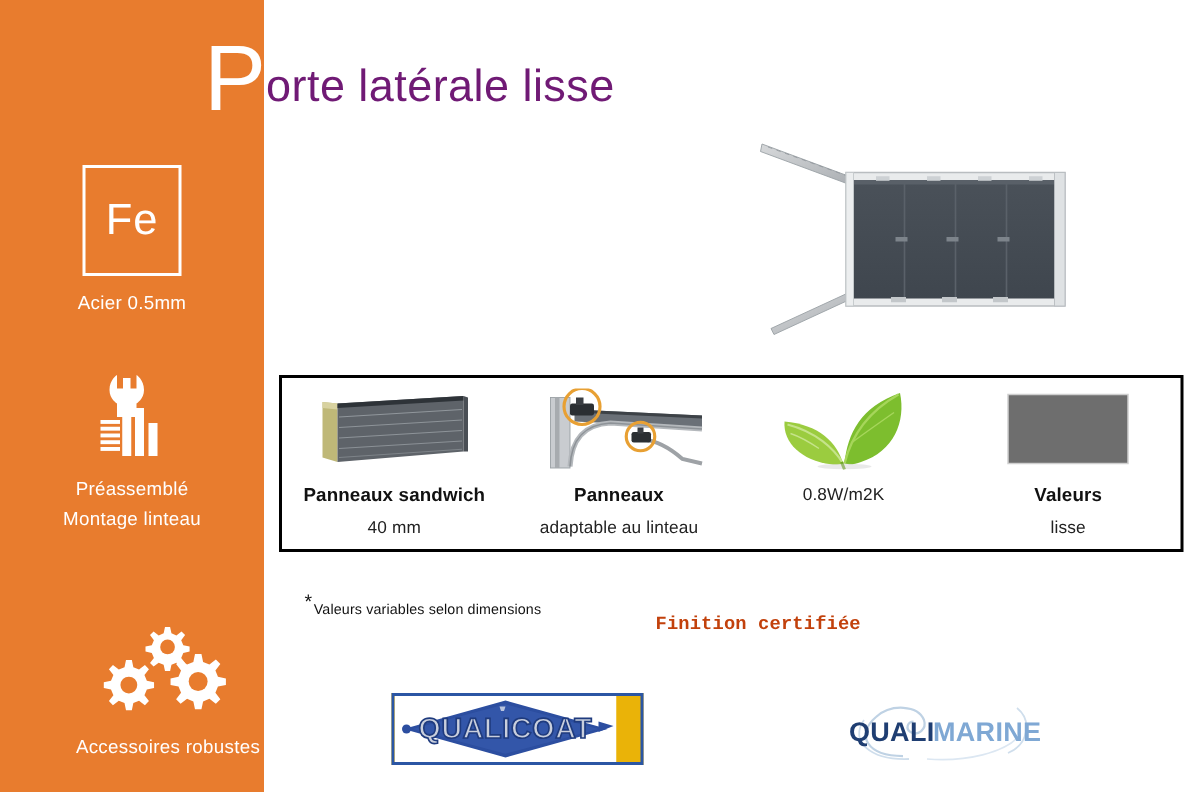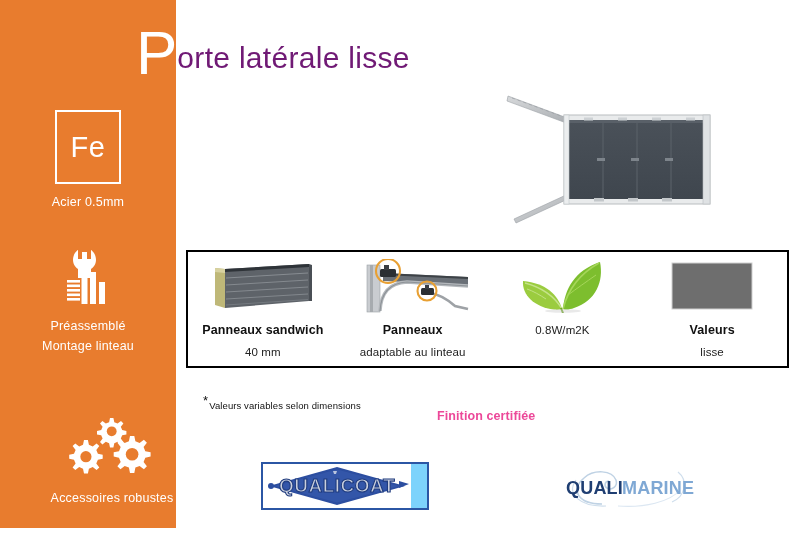--- a/index.html
+++ b/index.html
@@ -71,27 +71,27 @@
 
   
   .footnote{
     position:absolute;left:203px;top:381px;font-size:9.5px;color:#111;
     letter-spacing:.1px;
     margin-top:12px;
   }
   .footnote .star{font-size:13px;vertical-align:4px;margin-right:1px;}
   .cert-title{
     position:absolute;left:437px;top:409px;font-size:12.5px;
-    font-weight:700;color:#ec4899;letter-spacing:.1px;
+    font-weight:700;color:#c2410c;letter-spacing:.1px;font-family:Liberation Mono, monospace;
   }
 
   
   .qualicoat{
     position:absolute;left:261px;top:462px;width:168px;height:48px;
-    border:2px solid #2B56A4;background:#7dd3fc;box-sizing:border-box;
+    border:2px solid #2B56A4;background:#eab308;box-sizing:border-box;
   }
   .qualimarine{
     position:absolute;left:560px;top:466px;width:150px;height:42px;
   }
 </style>
 </head>
 <body>
 
 <div class="page">
 

